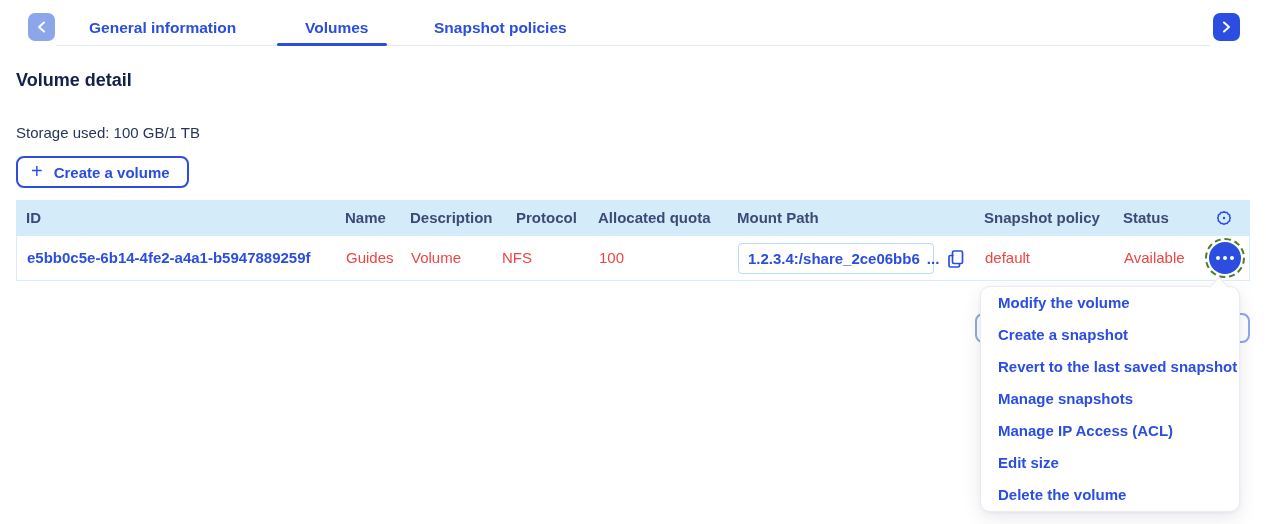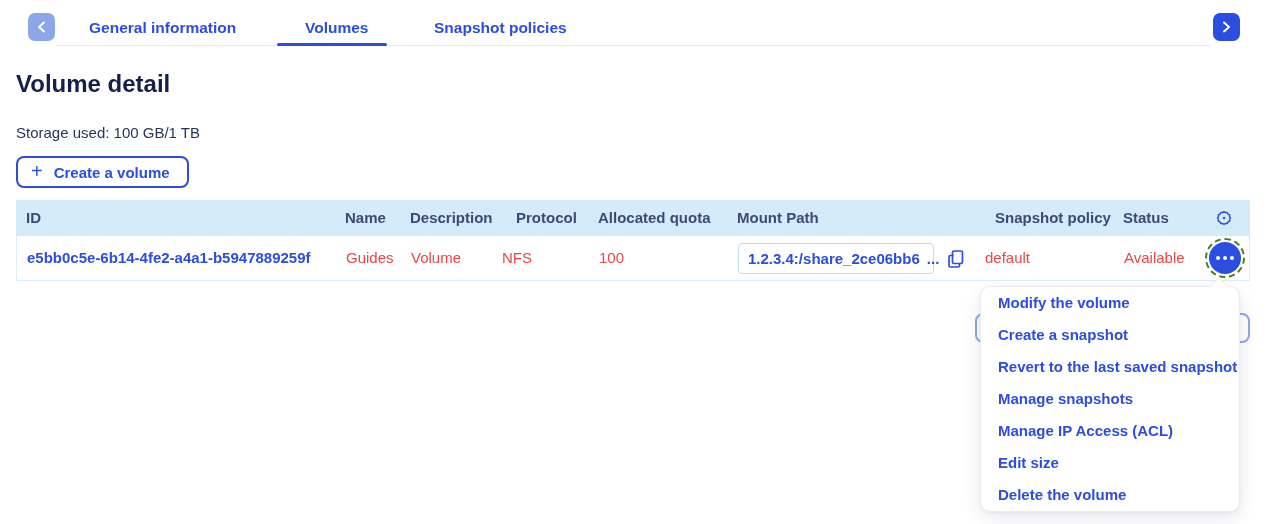--- a/index.html
+++ b/index.html
@@ -10,21 +10,21 @@
   }
   
   .tabbar-line{position:absolute;left:56px;top:45px;width:1154px;height:1px;background:#dfeaf6;}
   .nav-btn{position:absolute;top:13px;width:27px;height:28px;border-radius:7px;border:none;
     display:flex;align-items:center;justify-content:center;cursor:pointer;padding:0;}
   .nav-btn.back{left:28px;background:#8da6ea;}
   .nav-btn.fwd{left:1213px;background:#2b4de0;}
   .tab{position:absolute;top:19px;font-size:15.5px;font-weight:bold;color:#2b4de0;cursor:pointer;white-space:nowrap;}
   .tab-underline{position:absolute;left:277px;top:43px;width:110px;height:3px;background:#2b4de0;border-radius:2px;}
   
-  .page-title{position:absolute;left:16px;top:70px;font-size:24px;font-weight:bold;color:#141f4b;}
+  .page-title{position:absolute;left:16px;top:70px;font-size:18px;font-weight:bold;color:#141f4b;}
   .storage-used{position:absolute;left:16px;top:124px;font-size:15px;color:#29345a;}
   .create-btn{position:absolute;left:16px;top:156px;height:32px;box-sizing:border-box;
     border:2px solid #2b4de0;border-radius:8px;background:#fff;display:flex;align-items:center;
     gap:11px;padding:0 17px 0 13px;cursor:pointer;}
   .create-btn .plus{color:#2b4de0;font-size:20px;font-weight:normal;line-height:1;margin-top:-2px;}
   .create-btn .lbl{color:#2b4de0;font-size:15px;font-weight:bold;white-space:nowrap;}
   
   .table{position:absolute;left:16px;top:200px;width:1234px;}
   .thead{position:relative;height:36px;background:#d4ebfa;text-align:center;}
   .thead .th{position:absolute;top:0;line-height:36px;font-size:15px;font-weight:bold;color:#3d4977;white-space:nowrap;}
@@ -90,21 +90,21 @@
 </button>
 
 <div class="table">
   <div class="thead">
     <span class="th" style="left:10px;">ID</span>
     <span class="th" style="left:329px;">Name</span>
     <span class="th" style="left:394px;">Description</span>
     <span class="th" style="left:500px;">Protocol</span>
     <span class="th" style="left:582px;">Allocated quota</span>
     <span class="th" style="left:721px;">Mount Path</span>
-    <span class="th" style="left:968px;margin-left:11px;">Snapshot policy</span>
+    <span class="th" style="left:968px;">Snapshot policy</span>
     <span class="th" style="left:1107px;">Status</span>
     <span class="gear">
       <svg width="18" height="18" viewBox="0 0 24 24" fill="none" stroke="#2b4de0" stroke-width="2">
         <path d="M12 3.5l2 1.2h2.3l1.2 2 2 1.2v2.3l1 1.8-1 1.8v2.3l-2 1.2-1.2 2h-2.3l-2 1.2-2-1.2H7.7l-1.2-2-2-1.2v-2.3l-1-1.8 1-1.8V8l2-1.2 1.2-2H10z" stroke-linejoin="round"></path>
         <circle cx="12" cy="12" r="1.6" fill="#2b4de0" stroke="none"></circle>
       </svg>
     </span>
   </div>
 
   <div class="trow">

